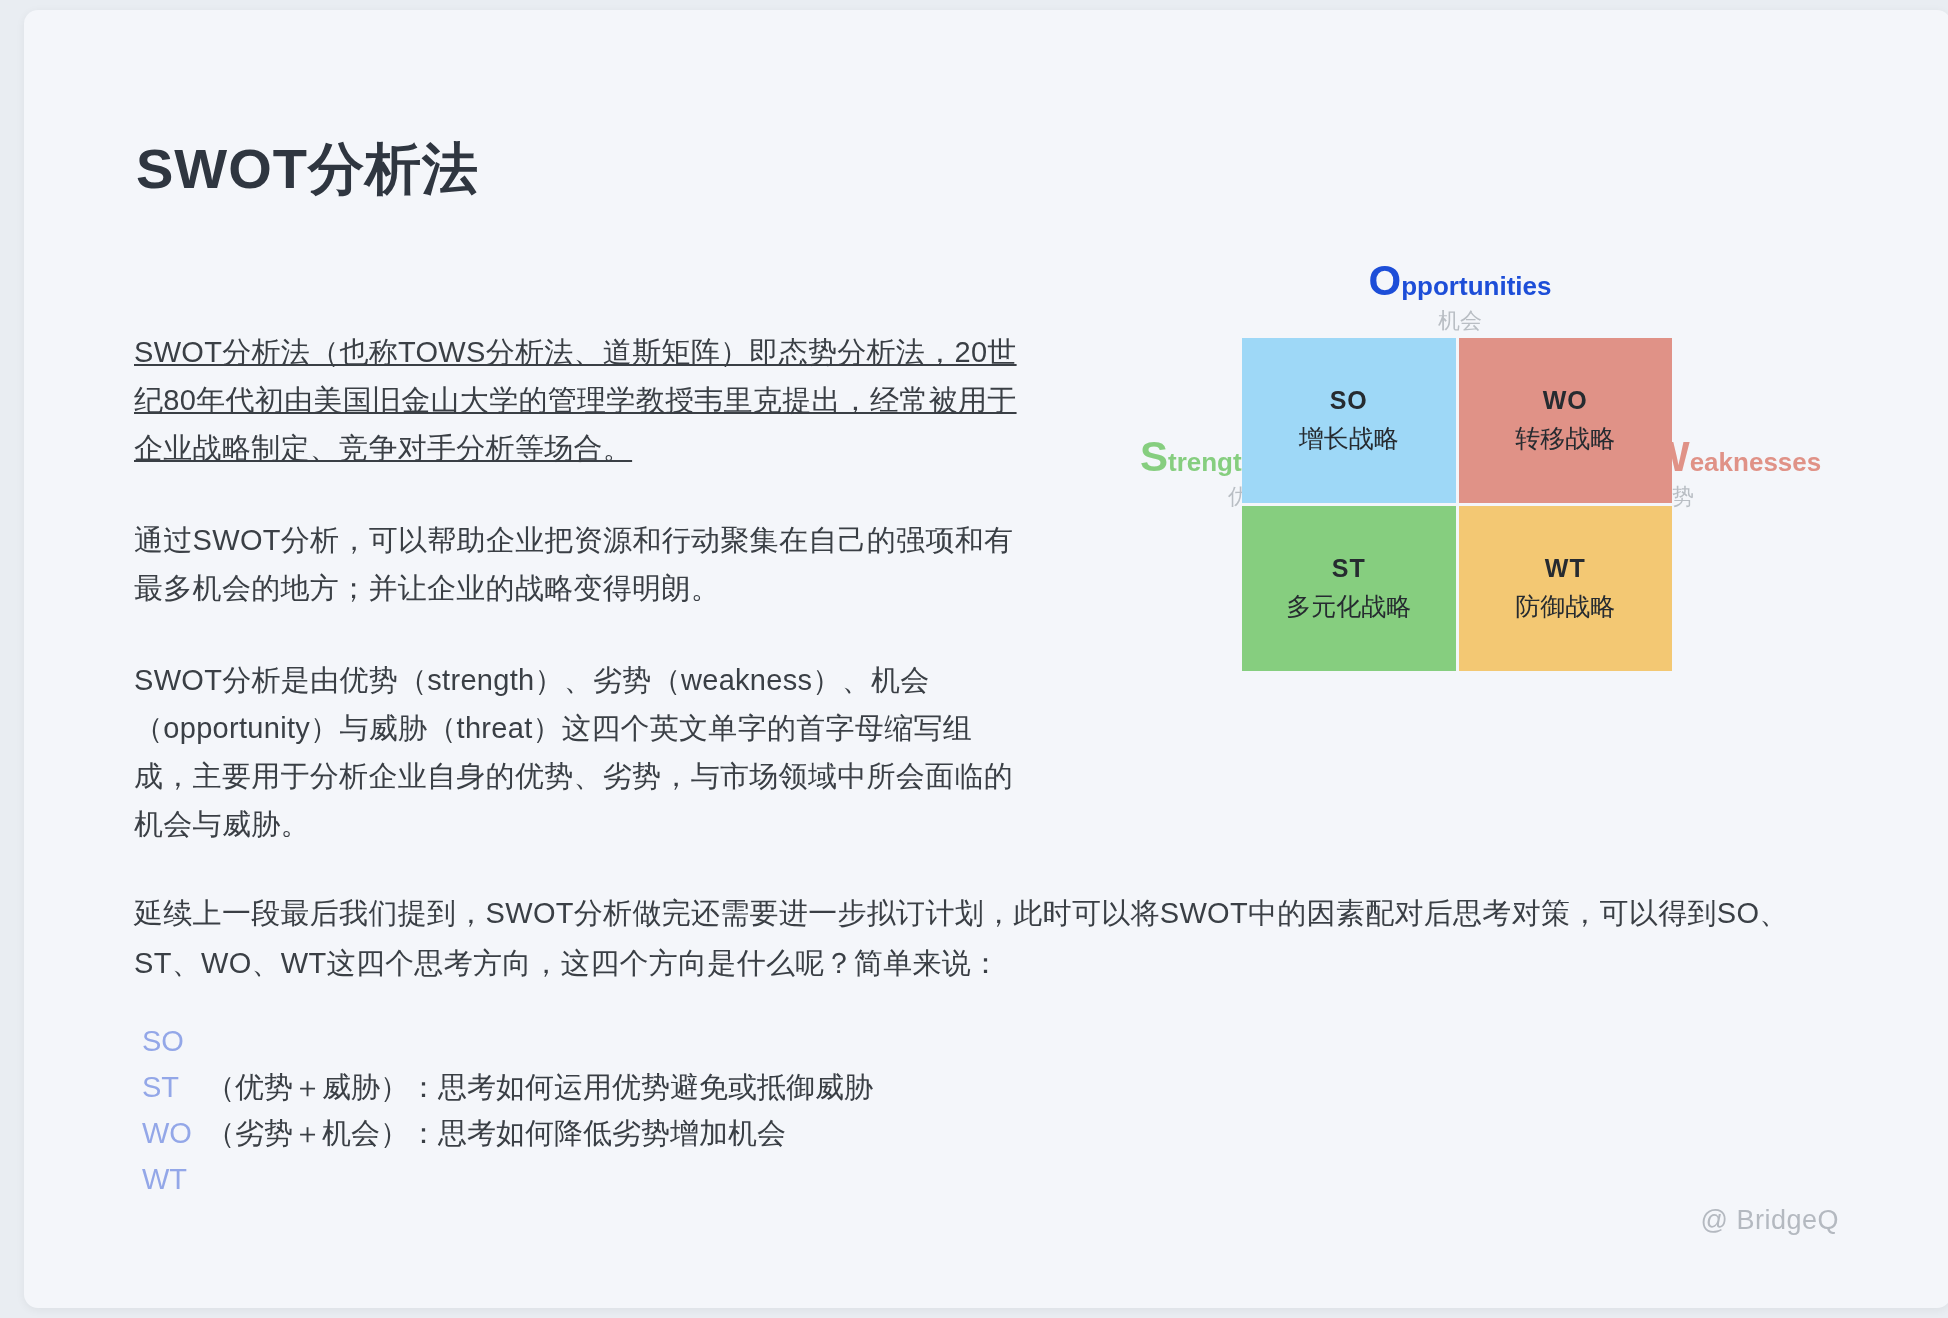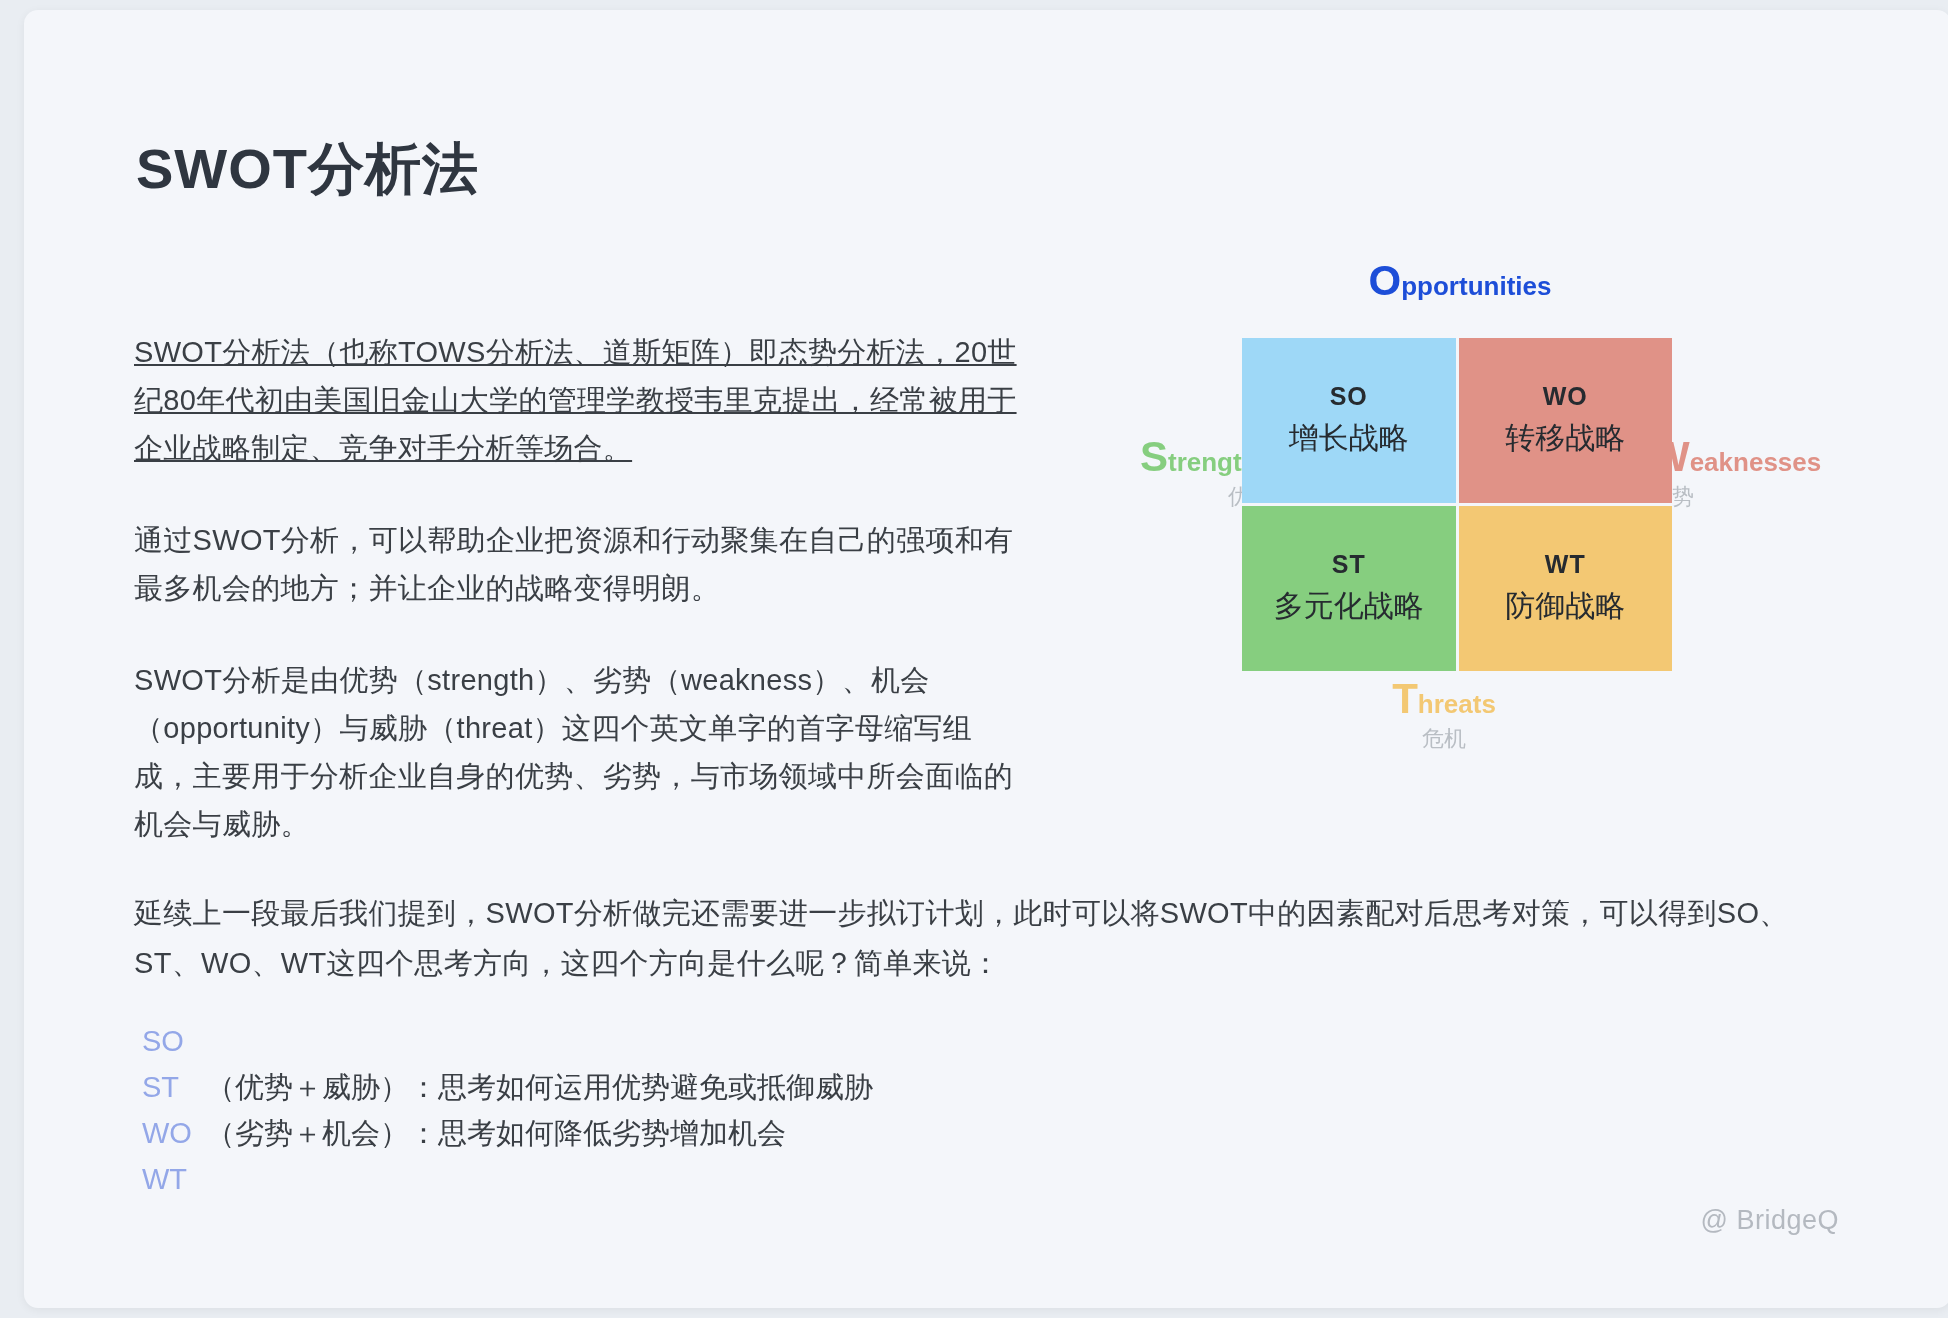--- a/index.html
+++ b/index.html
@@ -62,21 +62,21 @@
     position:absolute;left:158px;top:78px;
     width:430px;height:333px;
     display:grid;grid-template-columns:1fr 1fr;grid-template-rows:1fr 1fr;
     gap:3px;background:#f4f6fa;
   }
   .cell{
     display:flex;flex-direction:column;align-items:center;justify-content:center;
     color:#262b30;
   }
   .cell .abbr{font-size:25px;font-weight:bold;letter-spacing:1px;margin-bottom:7px;}
-  .cell .cn{font-size:30px;}
+  .cell .cn{font-size:25px;}
   .cell.so{background:#9ed8f7;}
   .cell.wo{background:#e09287;}
   .cell.st{background:#86ce7f;}
   .cell.wt{background:#f3c873;}
 
   .axlabel{position:absolute;text-align:center;white-space:nowrap;}
   .axlabel .en{font-weight:bold;line-height:1;}
   .axlabel .en .big{font-size:42px;}
   .axlabel .en .small{font-size:26px;}
   .axlabel .cn{font-size:22px;color:#b9bec4;margin-top:4px;}
@@ -125,36 +125,33 @@
     </div>
     <div class="pairrow">
       <span class="code w">WT</span>
     </div>
   </div>
 
   <div class="matrix-wrap">
 
     <div class="axlabel ax-o">
       <div class="en"><span class="big">O</span><span class="small">pportunities</span></div>
+      <div class="cn">机会</div>
     </div>
 
     <div class="axlabel ax-s">
       <div class="en"><span class="big">S</span><span class="small">trengths</span></div>
       <div class="cn">优势</div>
     </div>
 
     <div class="axlabel ax-w">
       <div class="en"><span class="big">W</span><span class="small">eaknesses</span></div>
       <div class="cn">劣势</div>
     </div>
 
-    <div class="axlabel ax-t">
-      <div class="en"><span class="big">T</span><span class="small">hreats</span></div>
-      <div class="cn">危机</div>
-    </div>
 
     <div class="grid">
       <div class="cell so">
         <div class="abbr">SO</div>
         <div class="cn">增长战略</div>
       </div>
       <div class="cell wo">
         <div class="abbr">WO</div>
         <div class="cn">转移战略</div>
       </div>

